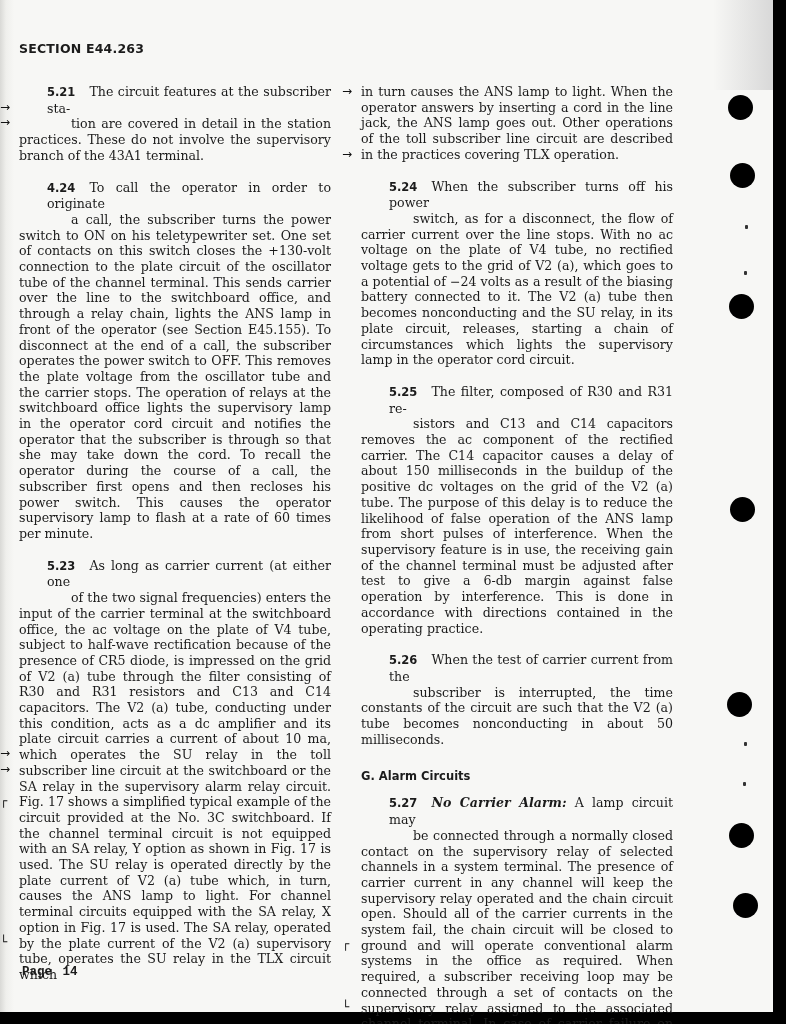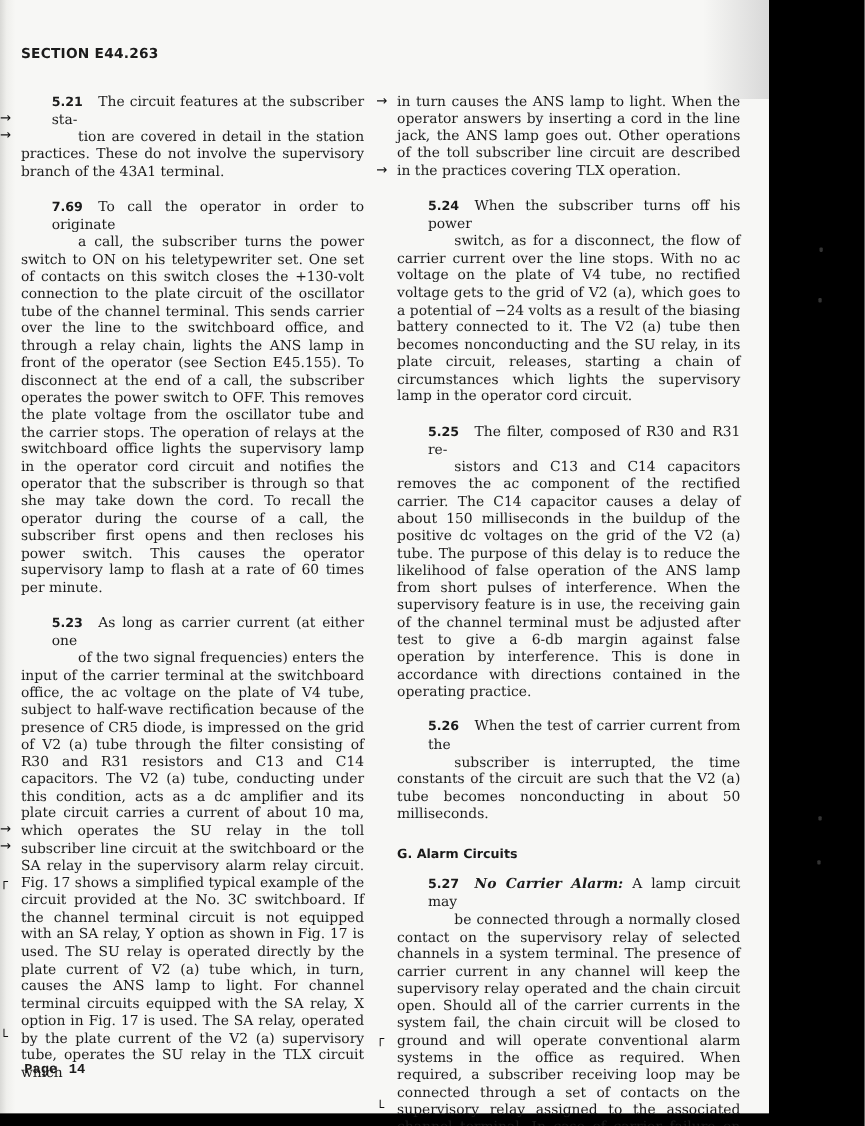--- a/index.html
+++ b/index.html
@@ -3,21 +3,21 @@
 <meta charset="utf-8">
 <style>
   html, body { margin: 0; padding: 0; }
   body {
     width: 786px; height: 1024px; position: relative; overflow: hidden;
     background: #000;
     font-family: "DejaVu Serif", "Liberation Serif", serif;
     color: #1b1b1b;
   }
   .page {
-    position: absolute; left: 0; top: 0; width: 699px; height: 1012px;
+    position: absolute; left: 0; top: 0; width: 773px; height: 1012px;
     background: #f7f7f5;
     background-image: linear-gradient(to right, #d9d9d6 0px, #efefec 6px, #f7f7f5 14px);
   }
   .topshade {
     position: absolute; right: 0; top: 0; width: 60px; height: 90px;
     background: linear-gradient(to left, #d8d8d8, rgba(247,247,245,0));
   }
   .header {
     position: absolute; left: 19px; top: 41px;
     font-family: "DejaVu Sans", "Liberation Sans", sans-serif;
@@ -72,21 +72,21 @@
   <div class="col left">
 
     <div class="para">
       <span class="mark" style="top:15.7px">→</span>
       <span class="mark" style="top:31.4px">→</span>
       <span class="first"><span class="pnum">5.21</span><span>The circuit features at the subscriber sta-</span></span>
       <span class="cont" style="padding-left:0;text-indent:52px">tion are covered in detail in the station practices. These do not involve the supervisory branch of the 43A1 terminal.</span>
     </div>
 
     <div class="para">
-      <span class="first"><span class="pnum">7.69</span><span>To call the operator in order to originate</span></span>
+      <span class="first"><span class="pnum">4.24</span><span>To call the operator in order to originate</span></span>
       <span class="cont" style="padding-left:0;text-indent:52px">a call, the subscriber turns the power switch to ON on his teletypewriter set. One set of contacts on this switch closes the +130-volt connection to the plate circuit of the oscillator tube of the channel terminal. This sends carrier over the line to the switchboard office, and through a relay chain, lights the ANS lamp in front of the operator (see Section E45.155). To disconnect at the end of a call, the subscriber operates the power switch to OFF. This removes the plate voltage from the oscillator tube and the carrier stops. The operation of relays at the switchboard office lights the supervisory lamp in the operator cord circuit and notifies the operator that the subscriber is through so that she may take down the cord. To recall the operator during the course of a call, the subscriber first opens and then recloses his power switch. This causes the operator supervisory lamp to flash at a rate of 60 times per minute.</span>
     </div>
 
     <div class="para">
       <span class="mark" style="top:188px">→</span>
       <span class="mark" style="top:204px">→</span>
       <span class="mark" style="top:236px">┌</span>
       <span class="mark" style="top:377px">└</span>
       <span class="first"><span class="pnum">5.23</span><span>As long as carrier current (at either one</span></span>
       <span class="cont" style="padding-left:0;text-indent:52px">of the two signal frequencies) enters the input of the carrier terminal at the switchboard office, the ac voltage on the plate of V4 tube, subject to half-wave rectification because of the presence of CR5 diode, is impressed on the grid of V2 (a) tube through the filter consisting of R30 and R31 resistors and C13 and C14 capacitors. The V2 (a) tube, conducting under this condition, acts as a dc amplifier and its plate circuit carries a current of about 10 ma, which operates the SU relay in the toll subscriber line circuit at the switchboard or the SA relay in the supervisory alarm relay circuit. Fig. 17 shows a simplified typical example of the circuit provided at the No. 3C switchboard. If the channel terminal circuit is not equipped with an SA relay, Y option as shown in Fig. 17 is used. The SU relay is operated directly by the plate current of V2 (a) tube which, in turn, causes the ANS lamp to light. For channel terminal circuits equipped with the SA relay, X option in Fig. 17 is used. The SA relay, operated by the plate current of the V2 (a) supervisory tube, operates the SU relay in the TLX circuit which</span>

